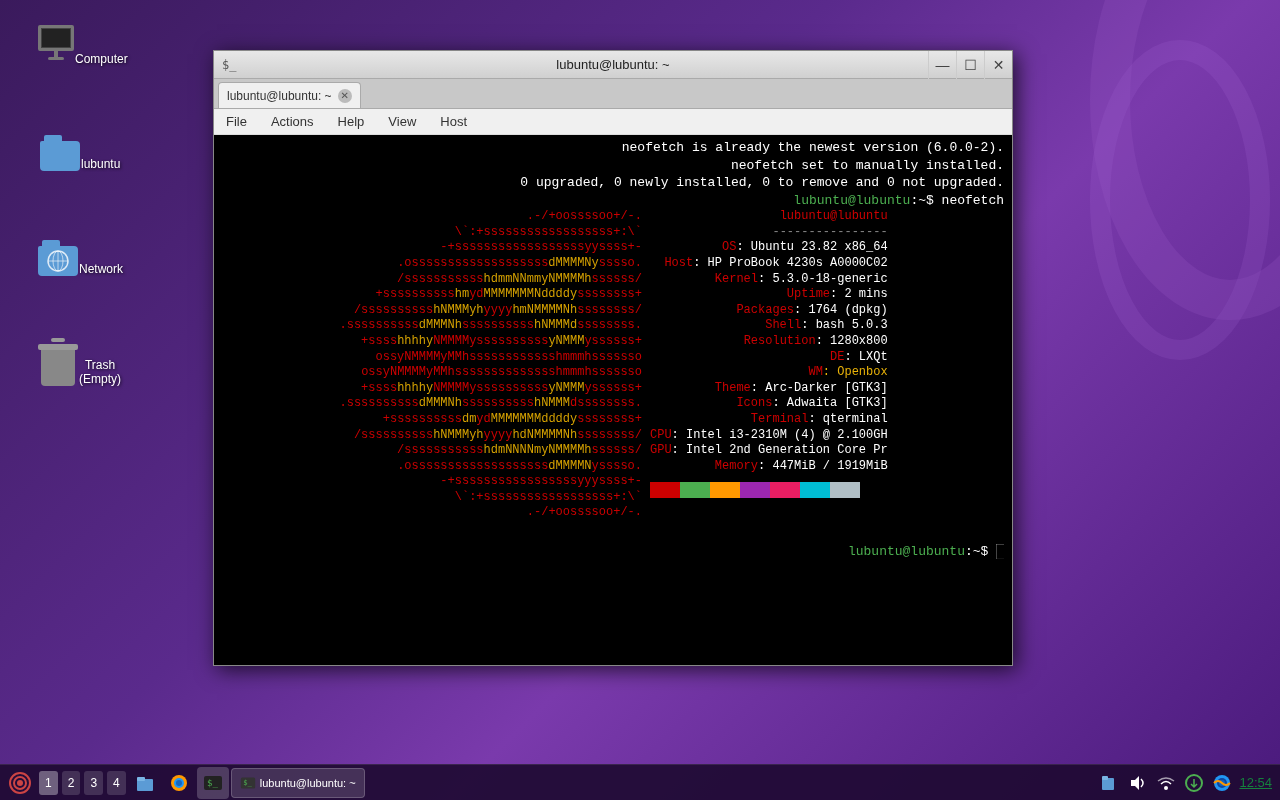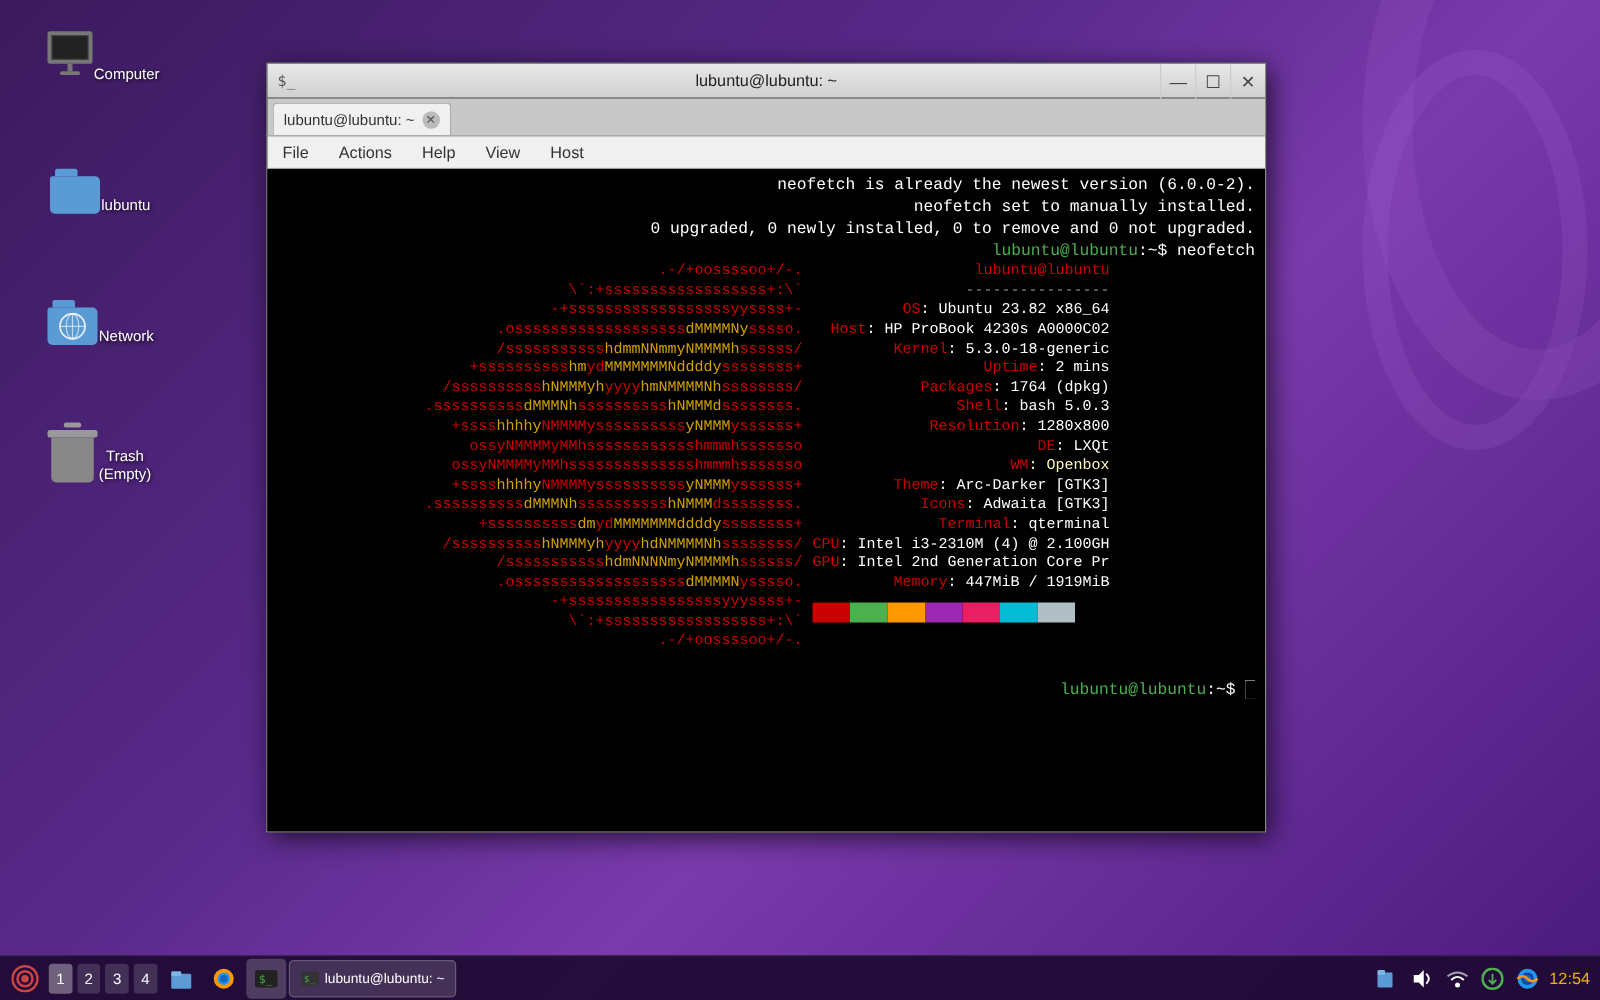--- a/index.html
+++ b/index.html
@@ -251,23 +251,24 @@
       border: 1px solid rgba(255,255,255,0.2);
     }
     .taskbar-right {
       margin-left: auto;
       display: flex;
       align-items: center;
       gap: 6px;
       padding-right: 8px;
     }
     .taskbar-clock {
-      color: #eab308;
+      color: #15803d;
       font-size: 13px;
       text-align: right;
+      text-decoration: underline;
     }
     .tray-icon {
       width: 22px;
       height: 22px;
       display: flex;
       align-items: center;
       justify-content: center;
       color: white;
       font-size: 16px;
       cursor: pointer;
@@ -402,21 +403,21 @@
         <div class="nf-line"><span style="color:#cc0000">lubuntu@lubuntu</span></div>
         <div class="nf-line"><span style="color:#888">----------------</span></div>
         <div class="nf-line"><span style="color:#cc0000">OS</span><span style="color:#fff">: Ubuntu 23.82 x86_64</span></div>
         <div class="nf-line"><span style="color:#cc0000">Host</span><span style="color:#fff">: HP ProBook 4230s A0000C02</span></div>
         <div class="nf-line"><span style="color:#cc0000">Kernel</span><span style="color:#fff">: 5.3.0-18-generic</span></div>
         <div class="nf-line"><span style="color:#cc0000">Uptime</span><span style="color:#fff">: 2 mins</span></div>
         <div class="nf-line"><span style="color:#cc0000">Packages</span><span style="color:#fff">: 1764 (dpkg)</span></div>
         <div class="nf-line"><span style="color:#cc0000">Shell</span><span style="color:#fff">: bash 5.0.3</span></div>
         <div class="nf-line"><span style="color:#cc0000">Resolution</span><span style="color:#fff">: 1280x800</span></div>
         <div class="nf-line"><span style="color:#cc0000">DE</span><span style="color:#fff">: LXQt</span></div>
-        <div class="nf-line"><span style="color:#cc0000">WM</span><span style="color:#fef9c3">: Openbox</span></div>
+        <div class="nf-line"><span style="color:#cc0000">WM</span><span style="color:#eab308">: Openbox</span></div>
         <div class="nf-line"><span style="color:#cc0000">Theme</span><span style="color:#fff">: Arc-Darker [GTK3]</span></div>
         <div class="nf-line"><span style="color:#cc0000">Icons</span><span style="color:#fff">: Adwaita [GTK3]</span></div>
         <div class="nf-line"><span style="color:#cc0000">Terminal</span><span style="color:#fff">: qterminal</span></div>
         <div class="nf-line"><span style="color:#cc0000">CPU</span><span style="color:#fff">: Intel i3-2310M (4) @ 2.100GH</span></div>
         <div class="nf-line"><span style="color:#cc0000">GPU</span><span style="color:#fff">: Intel 2nd Generation Core Pr</span></div>
         <div class="nf-line"><span style="color:#cc0000">Memory</span><span style="color:#fff">: 447MiB / 1919MiB</span></div>
         <div style="margin-top:8px; display:flex; gap:0;">
           <div style="width:30px;height:16px;background:#cc0000;"></div>
           <div style="width:30px;height:16px;background:#4caf50;"></div>
           <div style="width:30px;height:16px;background:#ff9800;"></div>

